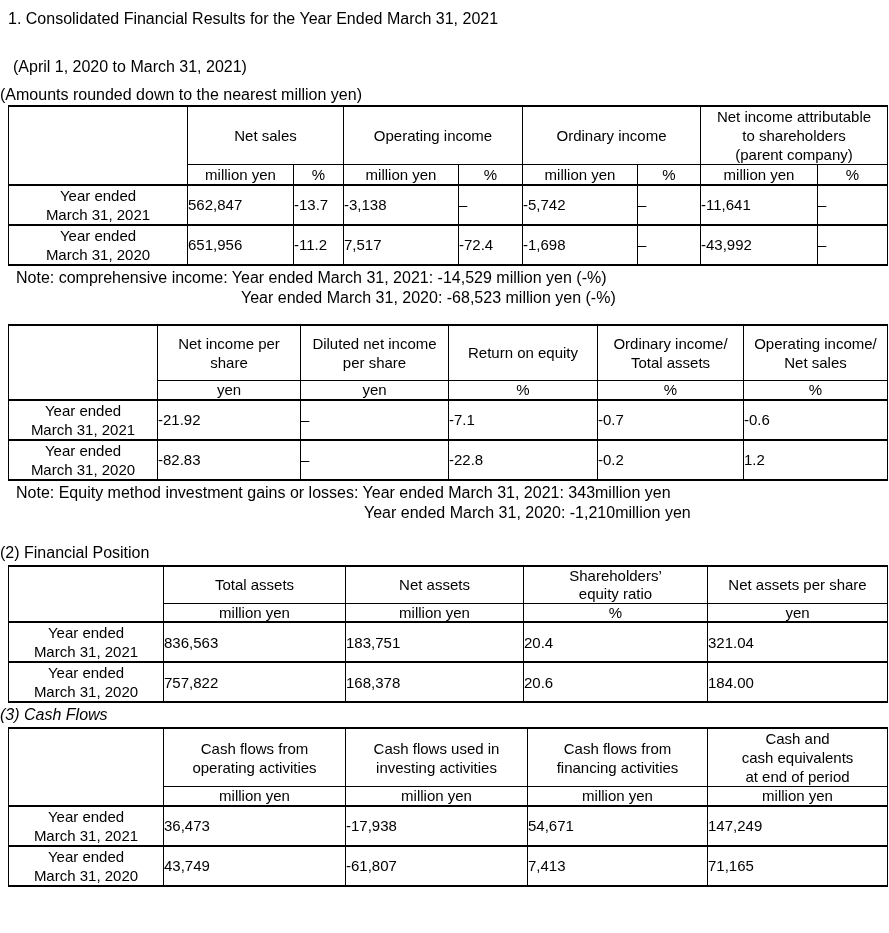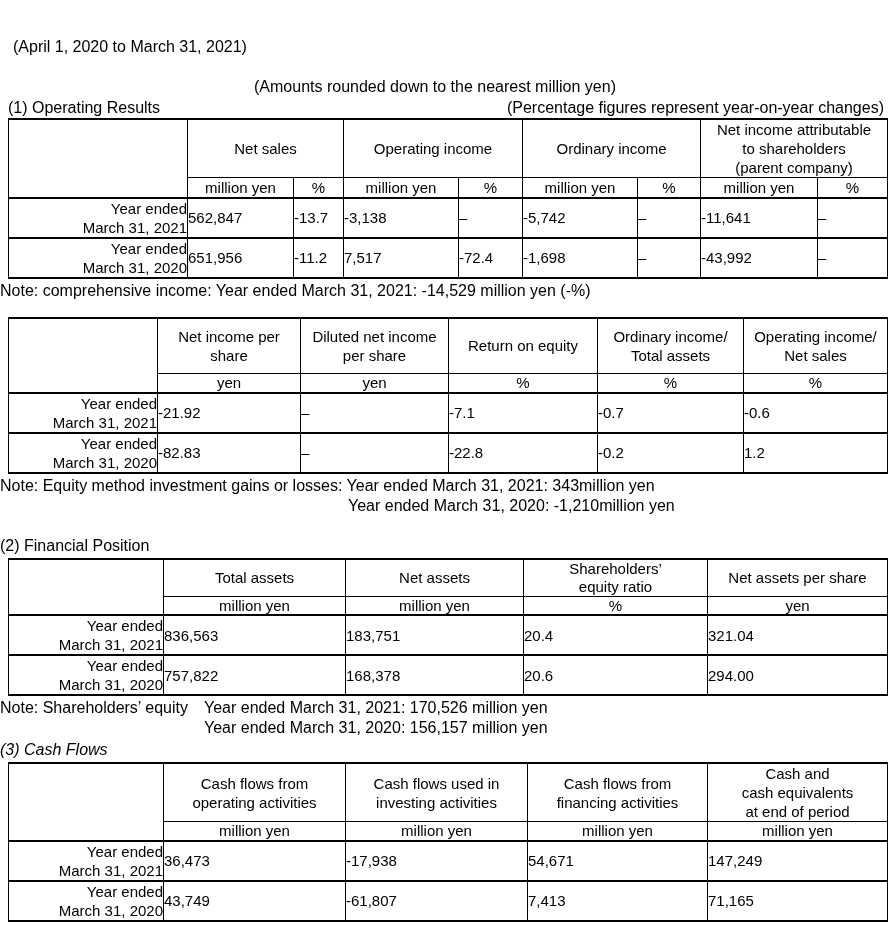--- a/index.html
+++ b/index.html
@@ -5,69 +5,66 @@
   html,body{margin:0;padding:0;}
   body{
     width:889px;height:933px;overflow:hidden;
     background:#ffffff;color:#000000;
     font-family:"Liberation Sans","DejaVu Sans",sans-serif;
     font-size:16px;
   }
   .doc{padding-top:9px;}
   .title1{padding-left:8px;line-height:20px;}
   .title2{padding-left:13px;line-height:20px;margin-top:28px;}
-  .amounts{text-align:center;padding-right:19px;margin-top:20px;line-height:20px;}
+  .amounts{text-align:left;padding-right:19px;margin-top:8px;line-height:20px;}
   .sec-row{display:flex;justify-content:space-between;padding:0 5px 0 8px;margin-top:1px;line-height:20px;}
   .sec-heading{line-height:20px;}
   .h2{margin-top:20px;}
   .h3{margin-top:2px;font-style:italic;}
 
   table.t{
     border-collapse:collapse;table-layout:fixed;margin-left:8px;
     border-top:2px solid #000;border-bottom:2px solid #000;
     font-size:15px;
   }
   table.t th,table.t td{
     border:1px solid #000;font-weight:normal;vertical-align:middle;
     overflow:hidden;padding:0;
   }
   table.t th{white-space:pre-line;text-align:center;line-height:19px;}
   tr.ur th{line-height:15px;}
   tr.dr td{border-top:2px solid #000;}
-  td.lbl{text-align:right;padding-left:7px;white-space:pre-line;line-height:19px;}
+  td.lbl{text-align:center;padding-left:7px;white-space:pre-line;line-height:19px;}
   td.num{padding-right:5px;}
 
   .t1 tr.gr{height:56px;} .t1 tr.ur{height:20px;} .t1 tr.dr{height:38px;}
   .t2 tr.gr{height:56px;} .t2 tr.ur{height:19px;} .t2 tr.dr{height:38px;}
   .t2{margin-top:16px;}
   .t3 tr.gr{height:35px;} .t3 tr.ur{height:19px;} .t3 tr.dr{height:38px;}
   .t3{margin-top:2px;}
   .t4 tr.gr{height:56px;margin-top:44px;} .t4 tr.ur{height:19px;} .t4 tr.dr{height:38px;}
   .t4{margin-top:2px;}
   .t3 tr.gr th{line-height:18px;}
 
-  .note{padding-left:0;margin-top:2px;line-height:20px;}
+  .note{padding-left:16px;margin-top:2px;line-height:20px;}
   .ind-a{margin-left:225px;}
   .ind-b{margin-left:348px;}
   .ind-c{margin-left:204px;}
   .fixw{display:inline-block;width:204px;}
 </style>
 </head>
 <body>
 
 <div class="doc">
 
+  <div class="title1">1. Consolidated Financial Results for the Year Ended March 31, 2021</div>
   <div class="title2">(April 1, 2020 to March 31, 2021)</div>
 
   <div class="amounts">(Amounts rounded down to the nearest million yen)</div>
 
-  <div class="sec-row">
-    <span>(1) Operating Results</span>
-    <span>(Percentage figures represent year-on-year changes)</span>
-  </div>
 
   <table class="t t1">
     <colgroup>
       <col style="width:179px">
         <col style="width:106px">
         <col style="width:50px">
       <col style="width:115px">
         <col style="width:64px">
         <col style="width:115px">
       <col style="width:63px">
@@ -116,20 +113,21 @@
         <td class="num">-1,698</td>
         <td class="num">–</td>
         <td class="num">-43,992</td>
         <td class="num">–</td>
       </tr>
     </tbody>
   </table>
 
   <div class="note">
     <div>Note: comprehensive income: Year ended March 31, 2021: -14,529 million yen (-%)</div>
+    <div class="ind-a">Year ended March 31, 2020: -68,523 million yen (-%)</div>
   </div>
 
   <table class="t t2">
     <colgroup>
       <col style="width:149px">
         <col style="width:143px">
         <col style="width:148px">
       <col style="width:149px">
         <col style="width:146px">
         <col style="width:144px">
@@ -212,29 +210,25 @@
         <td class="num">183,751</td>
         <td class="num">20.4</td>
         <td class="num">321.04</td>
       </tr>
       <tr class="dr">
         <td class="lbl">Year ended
 March 31, 2020</td>
         <td class="num">757,822</td>
         <td class="num">168,378</td>
         <td class="num">20.6</td>
-        <td class="num">294.00</td>
-      </tr>
-    </tbody>
-  </table>
-
-  <div class="note">
-    <div><span class="fixw">Note: Shareholders’ equity</span><span>Year ended March 31, 2021: 170,526 million yen</span></div>
-    <div class="ind-c">Year ended March 31, 2020: 156,157 million yen</div>
-  </div>
+        <td class="num">184.00</td>
+      </tr>
+    </tbody>
+  </table>
+
 
   <div class="sec-heading h3">(3) Cash Flows</div>
 
   <table class="t t4">
     <colgroup>
       <col style="width:155px">
         <col style="width:182px">
         <col style="width:182px">
       <col style="width:180px">
         <col style="width:180px">

